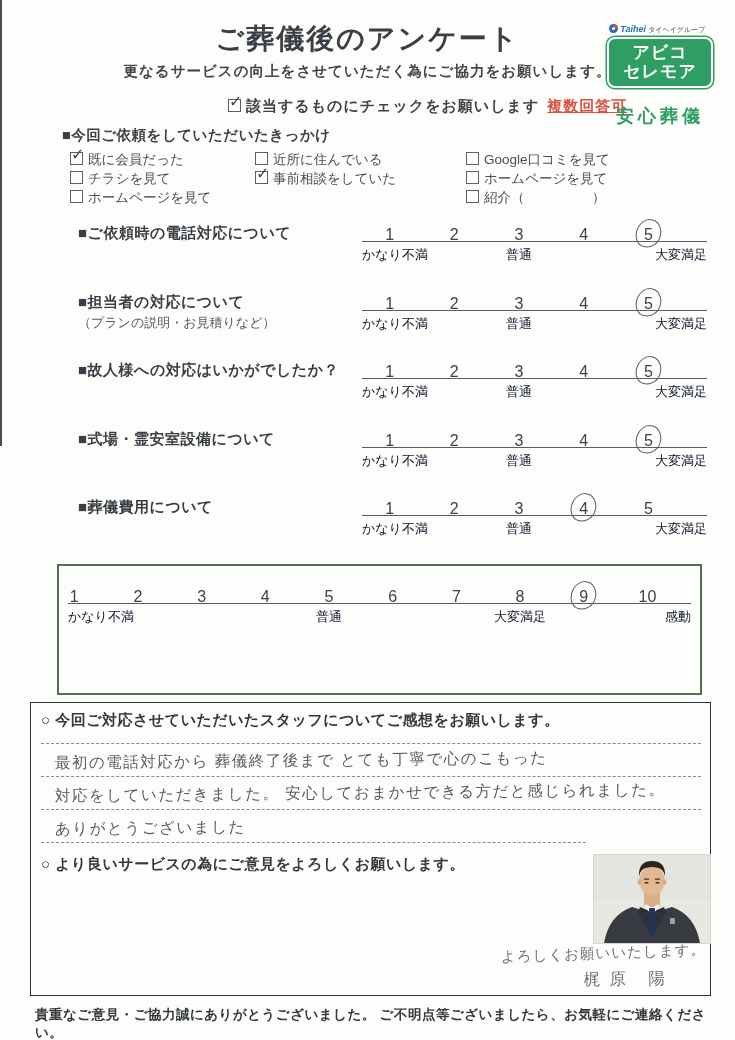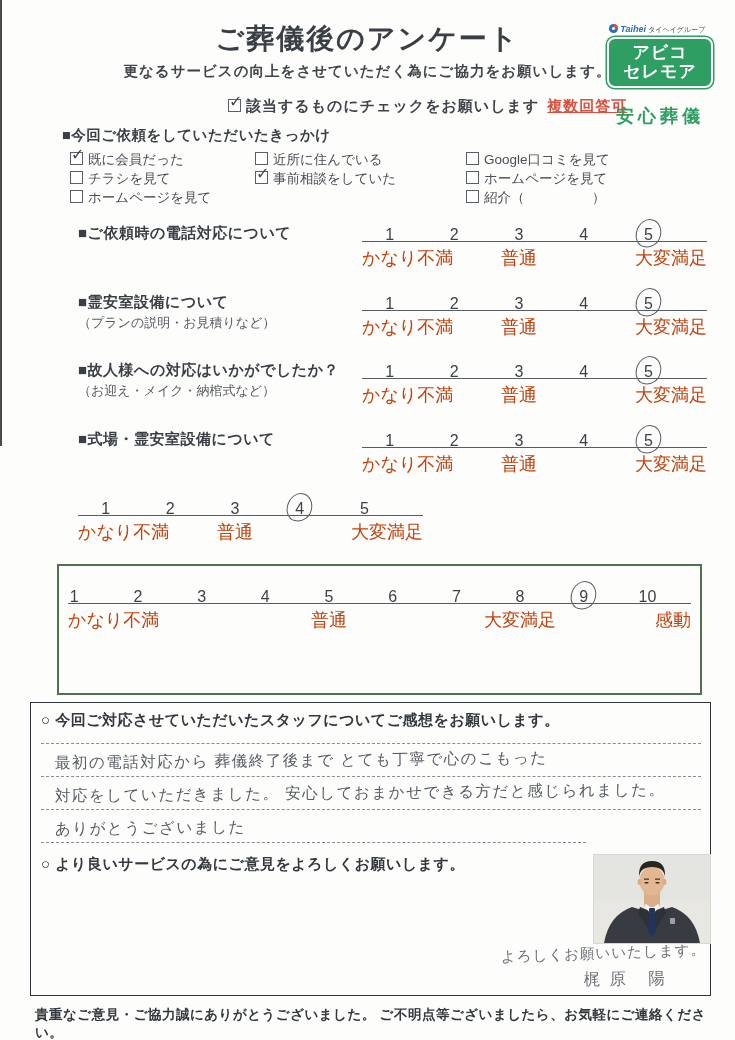--- a/index.html
+++ b/index.html
@@ -51,21 +51,21 @@
   .scale { width:345px; position:relative; padding-top:1px; }
 
   .scale-track { position:relative; height:20px; border-bottom:1.6px solid #585d63; }
   .scale-num { position:absolute; bottom:-3px; transform:translateX(-50%);
                font-size:16px; color:#3d4248; }
   .hand-circle { position:absolute; left:50%; top:46%; width:25px; height:29px;
                  transform:translate(-50%,-52%) rotate(14deg);
                  border:1.6px solid #5a5f66;
                  border-radius:52% 48% 58% 44% / 55% 50% 52% 46%; }
   .scale-labels { position:relative; height:16px; margin-top:4px; }
-  .scale-label { position:absolute; font-size:18px; white-space:nowrap; color:#c2410c; }
+  .scale-label { position:absolute; font-size:13px; white-space:nowrap; color:#0f172a; }
 
   
   .overall-box { position:absolute; top:564px; left:57px; width:645px; height:131px;
                  border:2px solid #51714f; background:#fdfdfc; padding:0 9px; }
   .overall-title { margin-top:17px; text-align:center; font-size:16px; font-weight:bold;
                    color:#3a3f45; letter-spacing:1px; }
   .scale-10 { margin-top:17px; }
   .scale-10 .scale-num { font-size:16px; }
 
   
@@ -166,42 +166,41 @@
           </div>
           <div class="scale-labels">
             <span class="scale-label" style="left: 0px;">かなり不満</span>
             <span class="scale-label" style="left: 45.5%; transform: translateX(-50%);">普通</span>
             <span class="scale-label" style="right: 0px;">大変満足</span>
           </div>
         </div>
       </div>
       <div class="q-block">
         <div class="q-title-wrap">
-          <div class="q-title">■霊安室設備について</div>
+          <div class="q-title">■担当者の対応について</div>
           <div class="q-sub">（プランの説明・お見積りなど）</div>
         </div>
         <div class="scale">
           <div class="scale-track">
             <span class="scale-num" style="left: 8%;">1</span>
             <span class="scale-num" style="left: 26.75%;">2</span>
             <span class="scale-num" style="left: 45.5%;">3</span>
             <span class="scale-num" style="left: 64.25%;">4</span>
             <span class="scale-num" style="left: 83%;">5<span class="hand-circle"></span></span>
           </div>
           <div class="scale-labels">
             <span class="scale-label" style="left: 0px;">かなり不満</span>
             <span class="scale-label" style="left: 45.5%; transform: translateX(-50%);">普通</span>
             <span class="scale-label" style="right: 0px;">大変満足</span>
           </div>
         </div>
       </div>
       <div class="q-block">
         <div class="q-title-wrap">
           <div class="q-title">■故人様への対応はいかがでしたか？</div>
-          <div class="q-sub">（お迎え・メイク・納棺式など）</div>
         </div>
         <div class="scale">
           <div class="scale-track">
             <span class="scale-num" style="left: 8%;">1</span>
             <span class="scale-num" style="left: 26.75%;">2</span>
             <span class="scale-num" style="left: 45.5%;">3</span>
             <span class="scale-num" style="left: 64.25%;">4</span>
             <span class="scale-num" style="left: 83%;">5<span class="hand-circle"></span></span>
           </div>
           <div class="scale-labels">
@@ -224,20 +223,23 @@
             <span class="scale-num" style="left: 83%;">5<span class="hand-circle"></span></span>
           </div>
           <div class="scale-labels">
             <span class="scale-label" style="left: 0px;">かなり不満</span>
             <span class="scale-label" style="left: 45.5%; transform: translateX(-50%);">普通</span>
             <span class="scale-label" style="right: 0px;">大変満足</span>
           </div>
         </div>
       </div>
       <div class="q-block">
+        <div class="q-title-wrap">
+          <div class="q-title">■葬儀費用について</div>
+        </div>
         <div class="scale">
           <div class="scale-track">
             <span class="scale-num" style="left: 8%;">1</span>
             <span class="scale-num" style="left: 26.75%;">2</span>
             <span class="scale-num" style="left: 45.5%;">3</span>
             <span class="scale-num" style="left: 64.25%;">4<span class="hand-circle"></span></span>
             <span class="scale-num" style="left: 83%;">5</span>
           </div>
           <div class="scale-labels">
             <span class="scale-label" style="left: 0px;">かなり不満</span>

